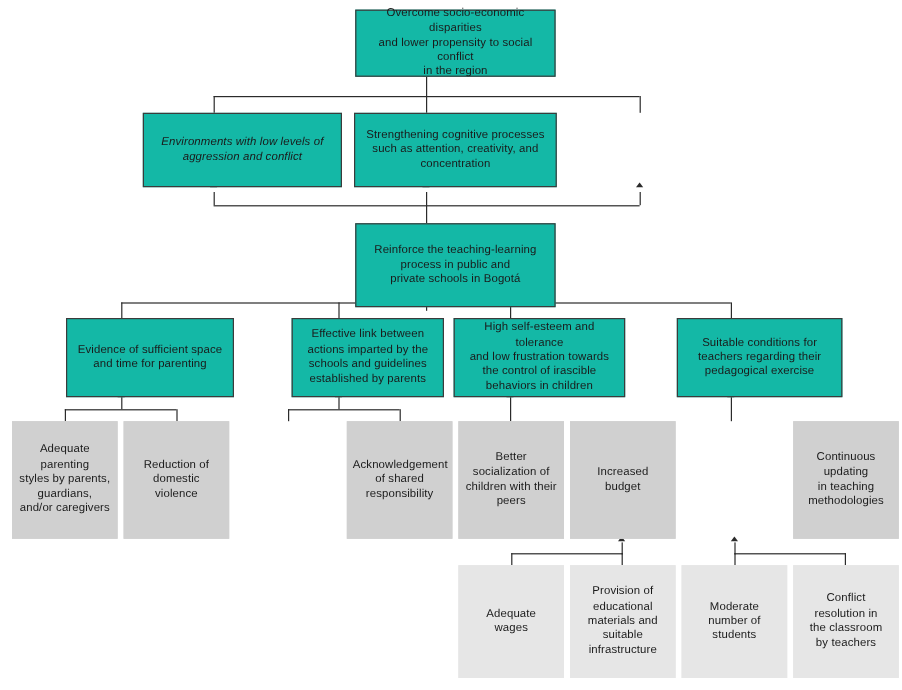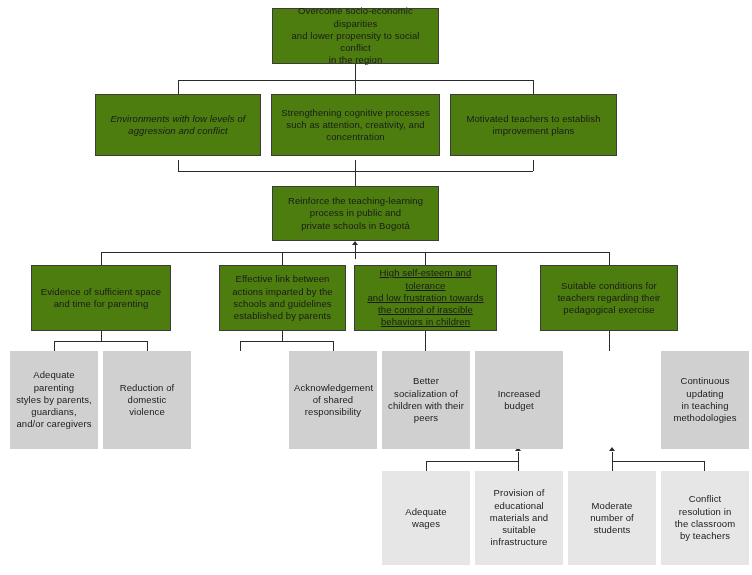--- a/index.html
+++ b/index.html
@@ -17,22 +17,23 @@
     align-items:center;
     justify-content:center;
     text-align:center;
     font-size:9.5px;
     line-height:12.3px;
     color:#1a1a1a;
     letter-spacing:0.1px;
     padding:3px 4px;
   }
   .node.white{
-    background:#4d7c0f;
+    background:#14b8a6;
     border:1px solid #3b3b3b;
+    margin-left:24px;
   }
   .node.gray{
     background:#d0d0d0;
     border:1px solid #d0d0d0;
   }
   .node.gray-light{
     background:#e6e6e6;
     border:1px solid #e6e6e6;
   }
   .node span{display:block;width:100%;white-space:pre-line;}
@@ -103,40 +104,36 @@
     </div>
     <div class="node white" style="left: 95px; top: 94px; width: 166px; height: 62px; font-style: italic;">
       <span>Environments with low levels of
 aggression and conflict</span>
     </div>
     <div class="node white" style="left: 271px; top: 94px; width: 169px; height: 62px;">
       <span>Strengthening cognitive processes
 such as attention, creativity, and
 concentration</span>
     </div>
-    <div class="node white" style="left: 450px; top: 94px; width: 167px; height: 62px;">
-      <span>Motivated teachers to establish
-improvement plans</span>
-    </div>
-    <div class="node white" style="left: 272px; top: 186px; width: 167px; height: 55px;">
+    <div class="node white" style="left: 272px; top: 186px; width: 167px; height: 70px;">
       <span>Reinforce the teaching-learning
 process in public and
 private schools in Bogotá</span>
     </div>
     <div class="node white" style="left: 31px; top: 265px; width: 140px; height: 66px;">
       <span>Evidence of sufficient space
 and time for parenting</span>
     </div>
     <div class="node white" style="left: 219px; top: 265px; width: 127px; height: 66px;">
       <span>Effective link between
 actions imparted by the
 schools and guidelines
 established by parents</span>
     </div>
-    <div class="node white" style="left: 354px; top: 265px; width: 143px; height: 66px; text-decoration: underline;">
+    <div class="node white" style="left: 354px; top: 265px; width: 143px; height: 66px;">
       <span>High self-esteem and tolerance
 and low frustration towards
 the control of irascible
 behaviors in children</span>
     </div>
     <div class="node white" style="left: 540px; top: 265px; width: 138px; height: 66px;">
       <span>Suitable conditions for
 teachers regarding their
 pedagogical exercise</span>
     </div>

